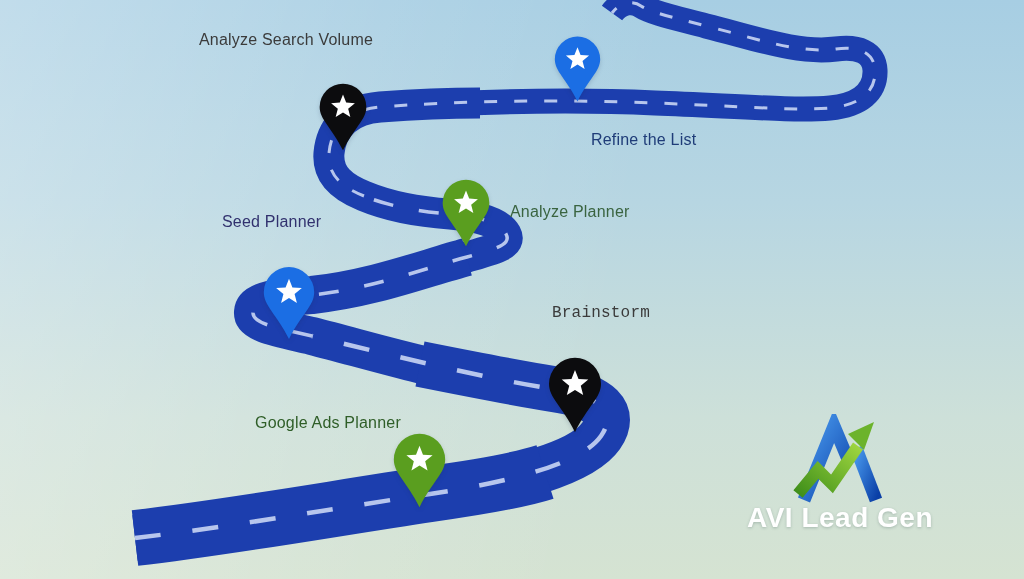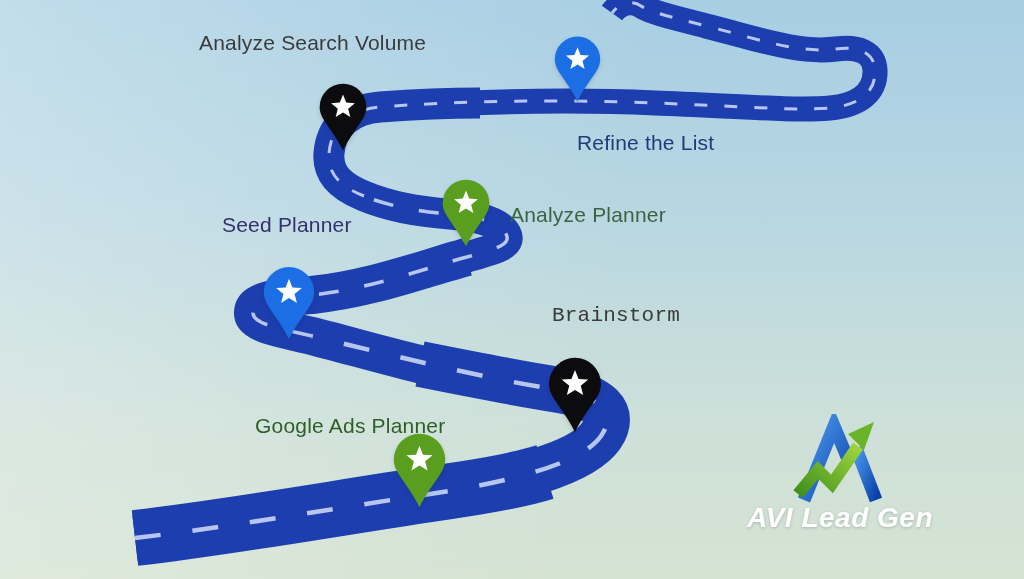--- a/index.html
+++ b/index.html
@@ -20,34 +20,33 @@
   .pin svg{display:block;width:100%;height:100%;}
   .pin-blue{color:#1b6ee4;}
   .pin-green{color:#5a9e1f;}
   .pin-black{color:#0c0c0e;}
   .pin-googleads{left:392px;top:432px;width:55px;height:77px;}
   .pin-brainstorm{left:547px;top:356px;width:56px;height:78px;}
   .pin-seed{left:262px;top:265px;width:54px;height:76px;}
   .pin-planner{left:441px;top:178px;width:50px;height:70px;}
   .pin-analyze{left:318px;top:82px;width:50px;height:70px;}
   .pin-refine{left:553px;top:35px;width:49px;height:68px;}
-  .lbl{position:absolute;font-size:21px;letter-spacing:.2px;white-space:nowrap;}
+  .lbl{position:absolute;font-size:16px;letter-spacing:.2px;white-space:nowrap;}
   .lbl-googleads{left:255px;top:414px;color:#2f5e28;}
   .lbl-brainstorm{left:552px;top:304px;color:#3b3b3b;font-family:Liberation Mono, monospace;}
   .lbl-seed{left:222px;top:213px;color:#31316e;}
   .lbl-planner{left:510px;top:203px;color:#3a6440;}
   .lbl-analyze{left:199px;top:31px;color:#3b3b3b;}
-  .lbl-refine{left:577px;top:131px;color:#1f3c78;}
+  .lbl-refine{left:591px;top:131px;color:#1f3c78;}
   .logo{position:absolute;left:740px;top:412px;width:200px;height:125px;}
   .logo-mark{position:absolute;left:48px;top:2px;width:102px;height:92px;}
   .logo-text{
     position:absolute;left:0;top:90px;width:200px;text-align:center;
     color:#fff;font-size:28px;font-weight:bold;letter-spacing:.5px;
     text-shadow:0 1px 3px rgba(30,60,60,.25);
-    font-style:italic;
   }
 </style>
 </head>
 <body>
 
 <div class="stage">
 
   <svg class="road-svg" width="1024" height="579" viewBox="0 0 1024 579" aria-hidden="true">
     <defs>
       <g id="pinShape">

